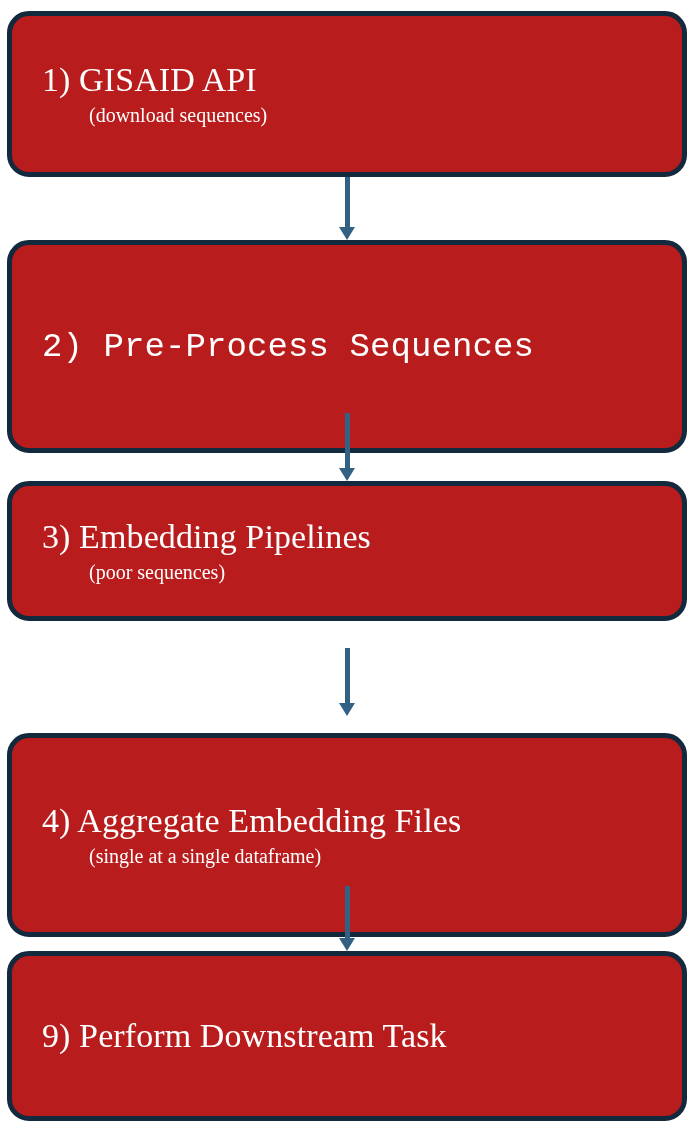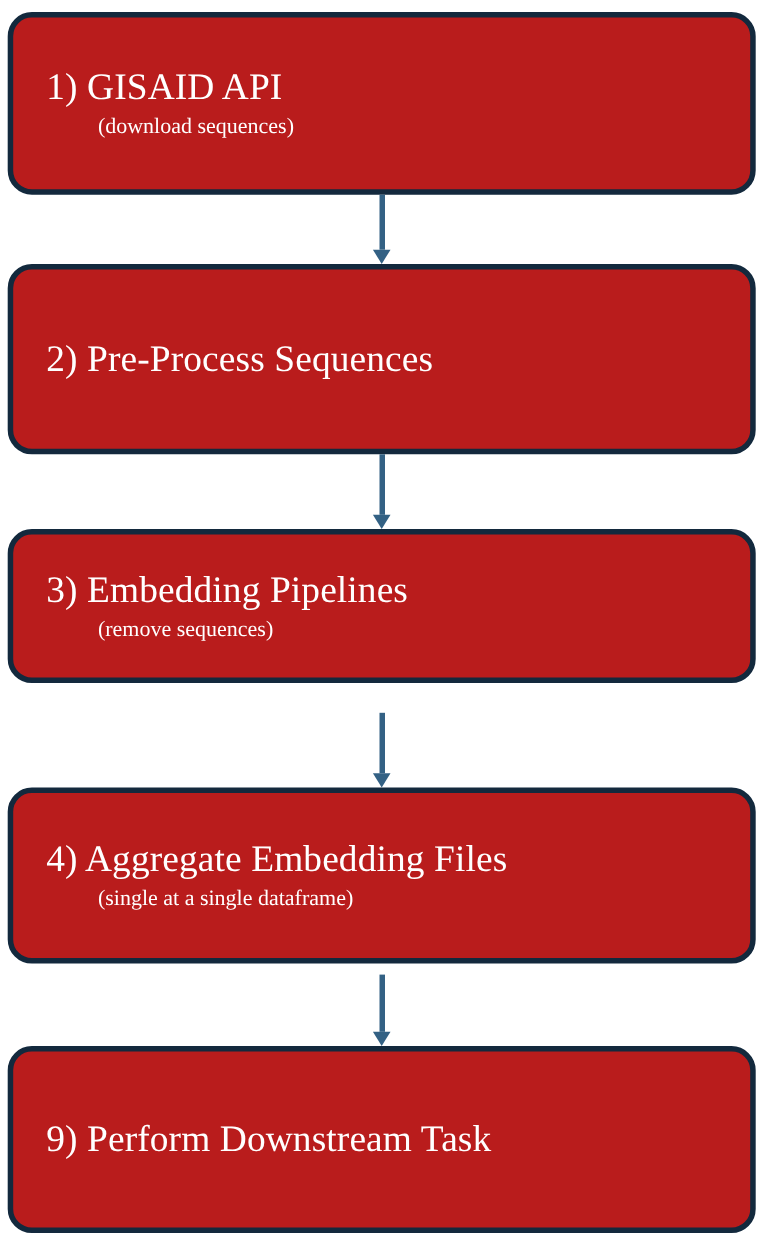--- a/index.html
+++ b/index.html
@@ -56,23 +56,23 @@
   .node-subtitle {
     font-size: 20px;
     line-height: 1.2;
     margin-top: 4px;
     padding-left: 47px;
     white-space: nowrap;
   }
 
   
   .n1 { top: 11px;   height: 166px; }
-  .n2 { top: 240px;  height: 173px; }
+  .n2 { top: 240px;  height: 213px; font-family: Liberation Mono, monospace; }
   .n3 { top: 481px;  height: 140px; }
-  .n4 { top: 716px;  height: 160px; }
+  .n4 { top: 733px;  height: 204px; }
   .n5 { top: 951px;  height: 170px; }
 
   .connector {
     position: absolute;
     left: 347px;
     width: 0;
   }
   .connector .shaft {
     position: absolute;
     left: -2px;
@@ -119,21 +119,21 @@
   </div>
 
   <div class="connector c2">
     <div class="shaft" style="height:55px;"></div>
     <div class="head" style="top:55px;"></div>
   </div>
 
   <div class="node n3">
     <div class="node-inner">
       <div class="node-title">3) Embedding Pipelines</div>
-      <div class="node-subtitle">(remove sequences)</div>
+      <div class="node-subtitle">(poor sequences)</div>
     </div>
   </div>
 
   <div class="connector c3">
     <div class="shaft" style="height:55px;"></div>
     <div class="head" style="top:55px;"></div>
   </div>
 
   <div class="node n4">
     <div class="node-inner">

